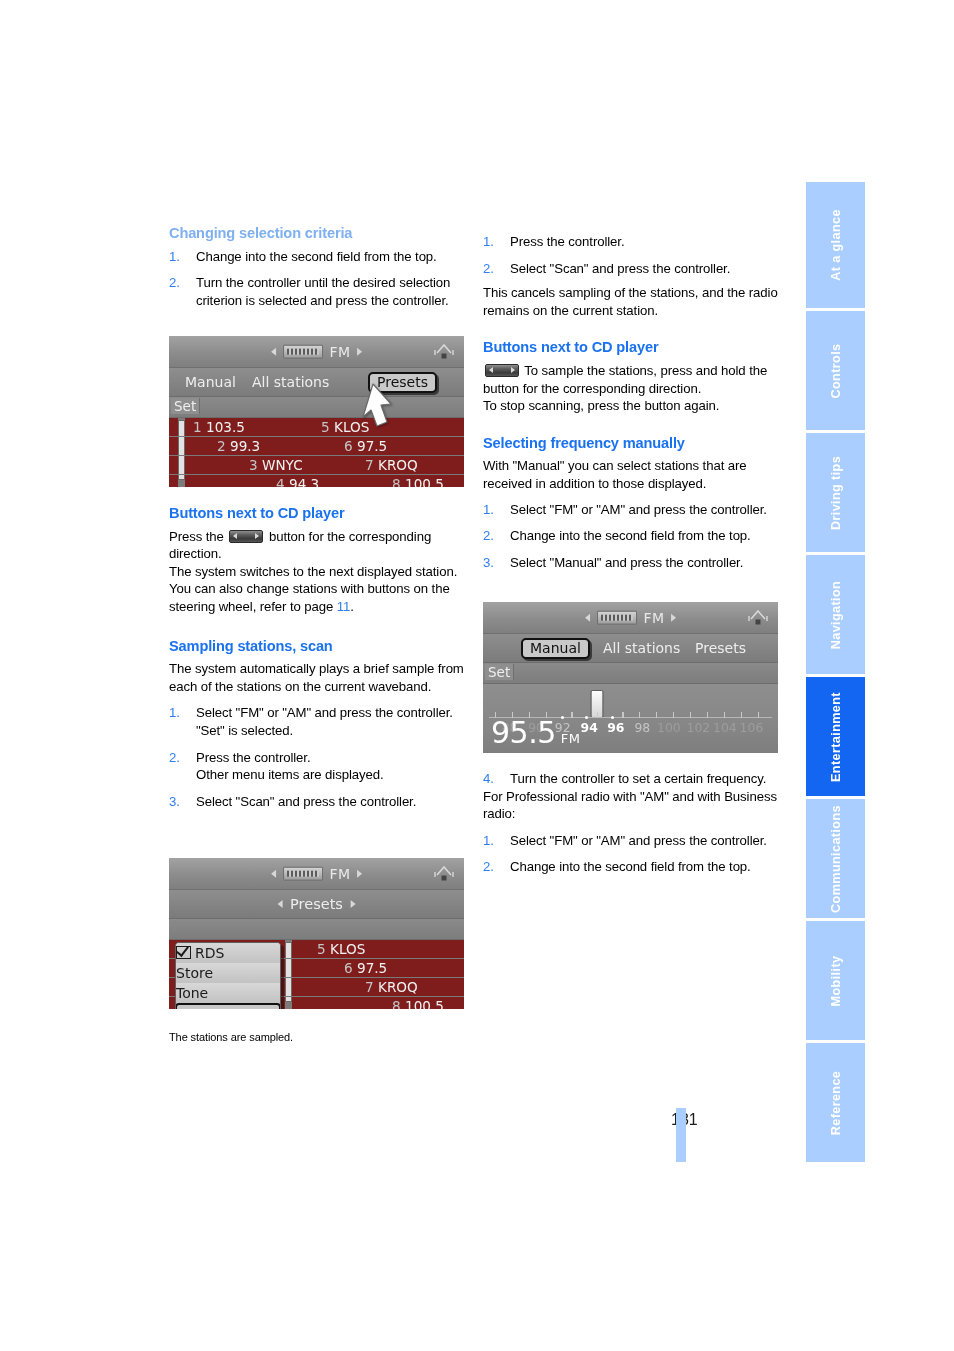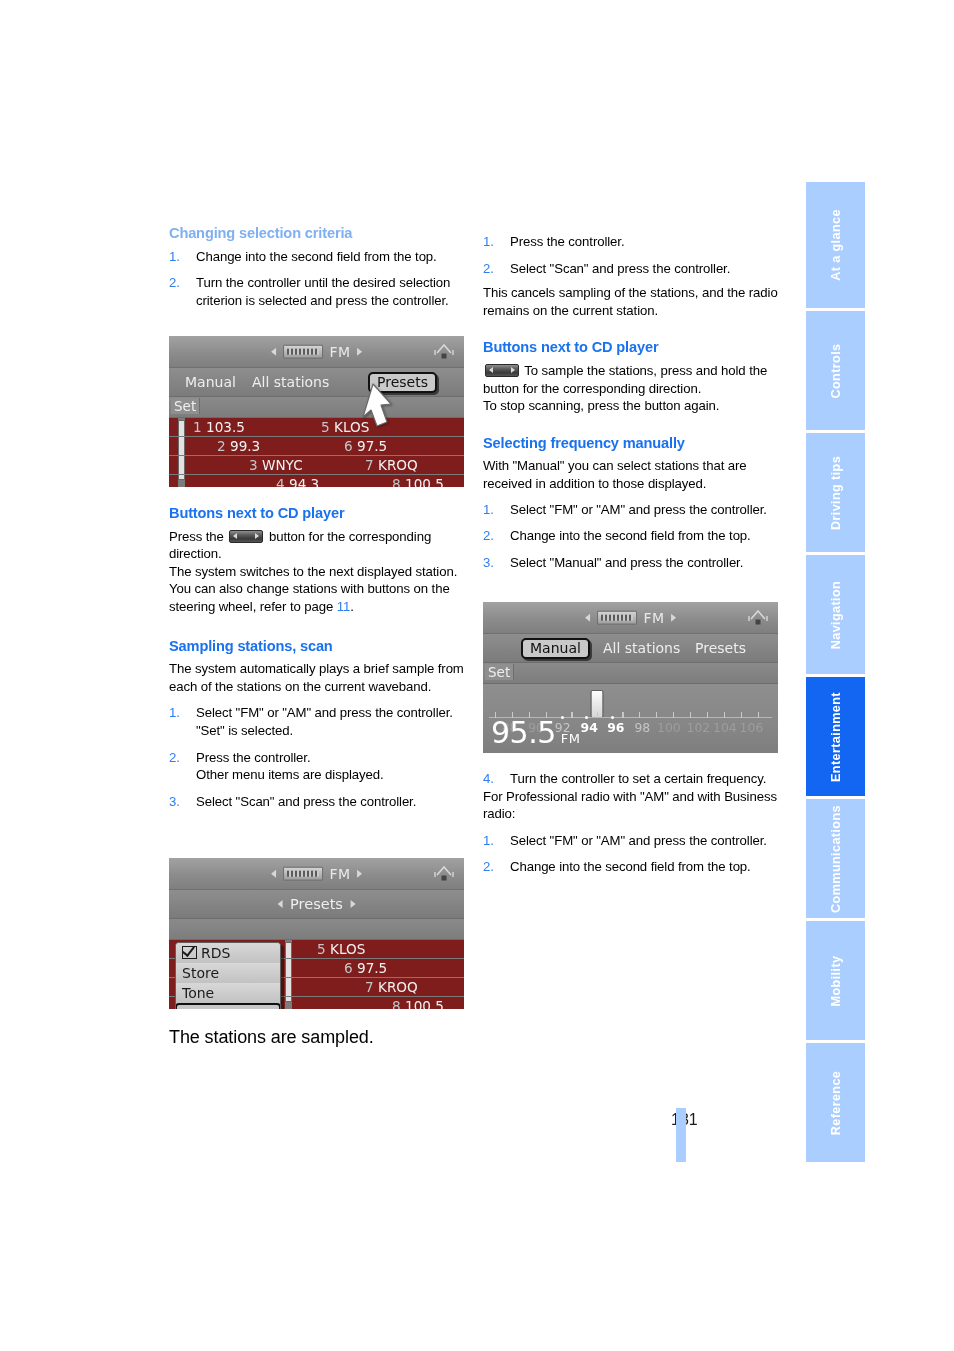--- a/index.html
+++ b/index.html
@@ -280,21 +280,20 @@
     background: #cfcfcf;
     border: 1px solid #5f5f5f;
     border-radius: 4px;
     box-shadow: 3px 3px 0 rgba(0,0,0,0.4);
     z-index: 5;
     overflow: hidden;
   }
   .dd-item {
     height: 20px;
     line-height: 20px;
-    padding-left: 6px;
     font-size: 14px;
     color: #1b1b1b;
     background: linear-gradient(180deg,#d8d8d8,#c2c2c2);
   }
   .dd-item.active {
     background: #c7c7c7;
     border: 2px solid #111111;
     border-radius: 4px;
     margin: 0 -1px;
     height: 20px;
@@ -613,21 +612,21 @@
       <div class="dd-item"><span>Store</span></div>
       <div class="dd-item"><span>Tone</span></div>
       <div class="dd-item active">
         <span>Scan</span>
         
       </div>
     </div>
 
   </div>
 
-  <p class="body" style="position:absolute; left:169px; top:1029px; width:296px; font-size:18px; line-height:17.6px;">The stations are sampled.</p>
+  <p class="body" style="position:absolute; left:169px; top:1029px; width:296px; font-size:11px; line-height:17.6px;">The stations are sampled.</p>
 
   <div class="col" id="col-right">
 
     <ol class="steps" style="margin-top:8px;">
       <li>
         <span class="num">1.</span>
         <span>Press the controller.</span>
       </li>
       <li>
         <span class="num">2.</span>

